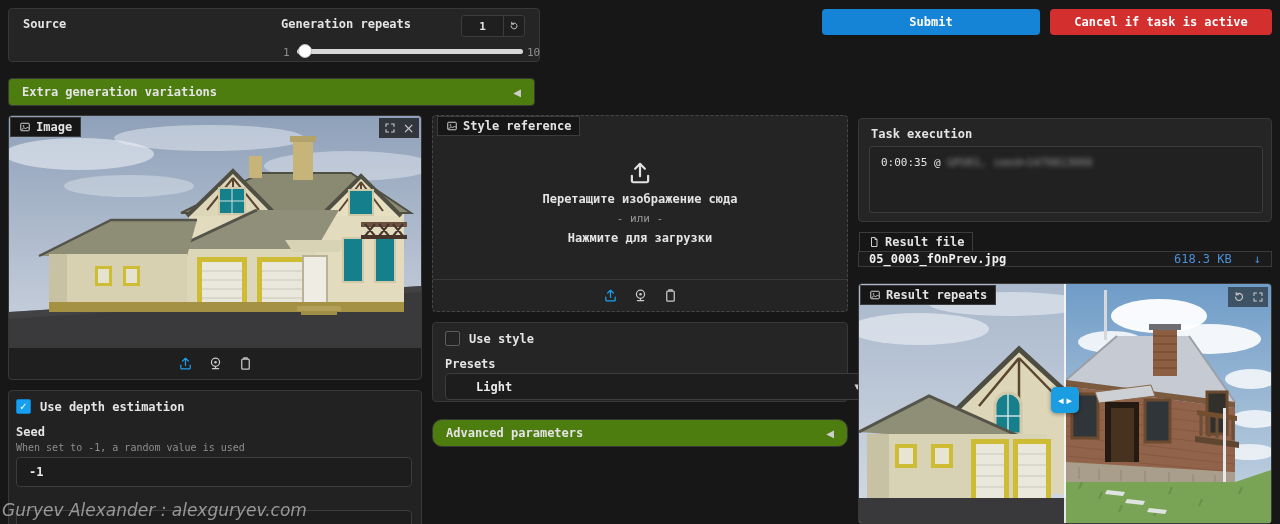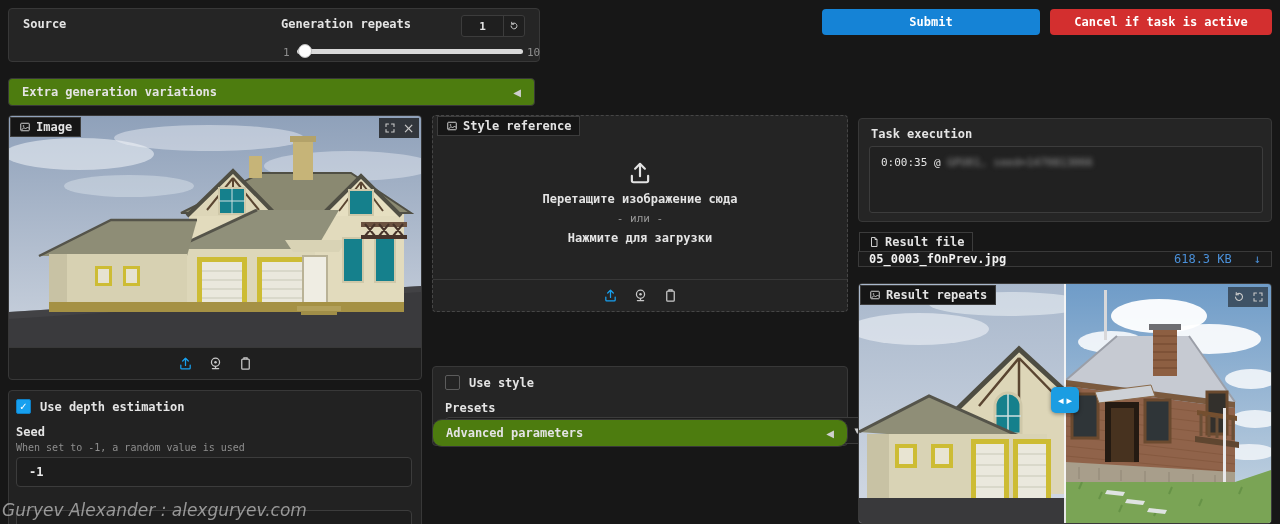--- a/index.html
+++ b/index.html
@@ -242,21 +242,21 @@
       </span>
       <span class="iconbtn">
         <svg viewBox="0 0 24 24" fill="none" stroke="currentColor" stroke-width="2">
           <rect x="6" y="5" width="12" height="16" rx="1.5"></rect>
             <path d="M9.5 5V2.8h5V5"></path>
         </svg>
       </span>
     </div>
   </div>
 
-  <div class="panel" style="left:432px;top:322px;width:416px;height:80px;margin-top:44px;">
+  <div class="panel" style="left:432px;top:322px;width:416px;height:80px;">
     <div style="position:absolute;left:12px;top:8px;display:flex;align-items:center;gap:9px;">
       <span class="checkbox cb-off"></span>
       <span class="lbl">Use style</span>
     </div>
     <div class="lbl" style="position:absolute;left:12px;top:34px;">Presets</div>
     <div class="input" style="left:12px;top:50px;width:428px;height:27px;justify-content:space-between;cursor:pointer;padding-left:24px;">
       <span style="padding-left:6px;">Light</span>
       <span style="font-family:'DejaVu Sans',sans-serif;font-size:11px;color:#cfcfcf;">▾</span>
     </div>
   </div>

